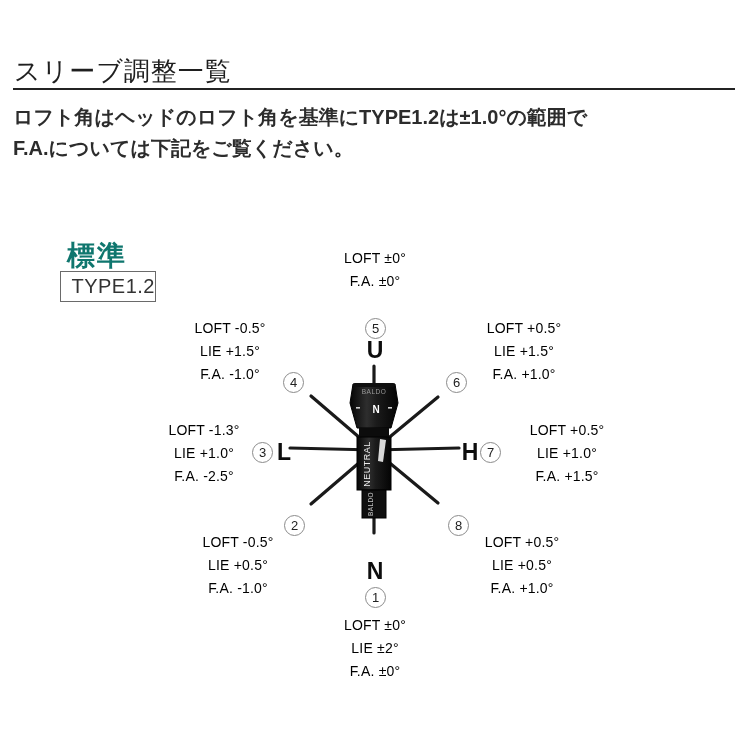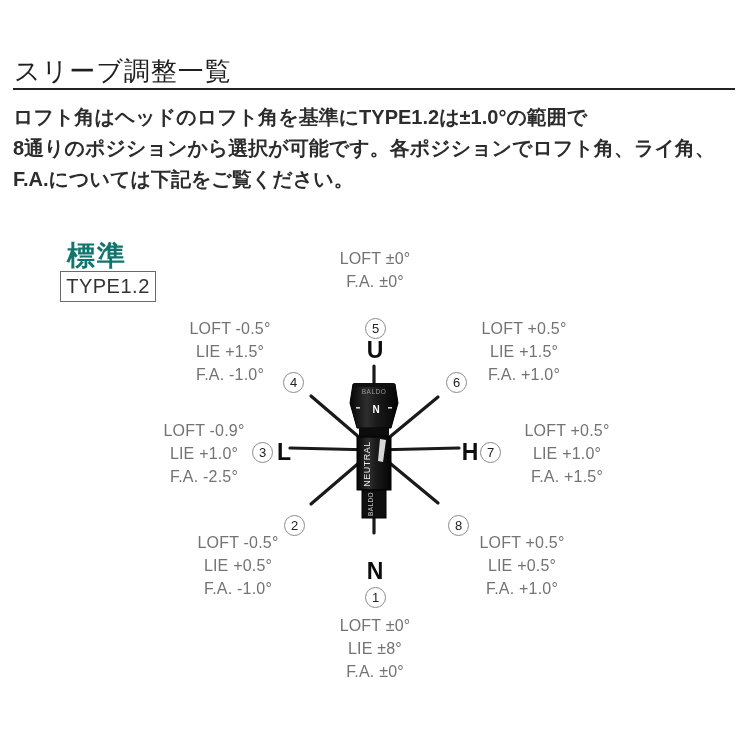--- a/index.html
+++ b/index.html
@@ -14,25 +14,25 @@
     position:absolute;left:13px;top:88px;width:722px;height:2px;background:#232323;
   }
   .desc{
     position:absolute;left:13px;top:102px;font-size:20px;line-height:31px;color:#2c2c2c;font-weight:bold;
   }
   .standard{
     position:absolute;left:67px;top:237px;font-size:28px;font-weight:bold;letter-spacing:2px;
   }
   .type-box{
     position:absolute;left:60px;top:271px;width:94px;height:29px;border:1px solid #6a6a6a;
-    font-size:20px;color:#333;text-align:center;line-height:29px;letter-spacing:0.5px;background:#fff;
+    font-size:20px;color:#333;text-align:right;line-height:29px;letter-spacing:0.5px;background:#fff;
   }
   .block{
-    position:absolute;width:150px;text-align:center;font-size:16px;line-height:23px;
-    color:#737373;letter-spacing:0.2px;white-space:nowrap;
+    position:absolute;width:150px;text-align:center;font-size:14px;line-height:23px;
+    color:#000000;letter-spacing:0.2px;white-space:nowrap;
   }
   .circle-num{
     position:absolute;width:21px;height:21px;border:1.5px solid #8b8b8b;border-radius:50%;
     box-sizing:border-box;display:flex;align-items:center;justify-content:center;
     font-size:13px;color:#222;background:#fff;
   }
   .dir-letter{
     position:absolute;width:30px;text-align:center;font-size:23px;font-weight:bold;color:#0d0d0d;
   }
   svg{position:absolute;left:0;top:0;}
@@ -49,21 +49,20 @@
 </head>
 <body>
 
 <div id="stage">
 
   <div class="page-title">スリーブ調整一覧</div>
   <div class="title-rule"></div>
 
   <div class="desc">
     <div>ロフト角はヘッドのロフト角を基準にTYPE1.2は±1.0°の範囲で</div>
-    <div>8通りのポジションから選択が可能です。各ポジションでロフト角、ライ角、</div>
     <div>F.A.については下記をご覧ください。</div>
   </div>
 
   <div class="standard" style="color: #0f766e;">標準</div>
   <div class="type-box">TYPE1.2</div>
 
   <svg width="750" height="750" viewBox="0 0 750 750">
     <defs>
       <linearGradient id="cyl" x1="0" y1="0" x2="1" y2="0">
         <stop offset="0" stop-color="#050505"></stop>
@@ -106,42 +105,42 @@
     <div>LOFT -0.5°</div>
     <div>LIE +1.5°</div>
     <div>F.A. -1.0°</div>
   </div>
   <div class="block b6">
     <div>LOFT +0.5°</div>
     <div>LIE +1.5°</div>
     <div>F.A. +1.0°</div>
   </div>
   <div class="block b3">
-    <div>LOFT -0.9°</div>
+    <div>LOFT -1.3°</div>
     <div>LIE +1.0°</div>
     <div>F.A. -2.5°</div>
   </div>
   <div class="block b7">
     <div>LOFT +0.5°</div>
     <div>LIE +1.0°</div>
     <div>F.A. +1.5°</div>
   </div>
   <div class="block b2">
     <div>LOFT -0.5°</div>
     <div>LIE +0.5°</div>
     <div>F.A. -1.0°</div>
   </div>
   <div class="block b8">
     <div>LOFT +0.5°</div>
     <div>LIE +0.5°</div>
     <div>F.A. +1.0°</div>
   </div>
   <div class="block b1">
     <div>LOFT ±0°</div>
-    <div>LIE ±8°</div>
+    <div>LIE ±2°</div>
     <div>F.A. ±0°</div>
   </div>
 
   <div class="circle-num c5">5</div>
   <div class="circle-num c4">4</div>
   <div class="circle-num c6">6</div>
   <div class="circle-num c3">3</div>
   <div class="circle-num c7">7</div>
   <div class="circle-num c2">2</div>
   <div class="circle-num c8">8</div>

